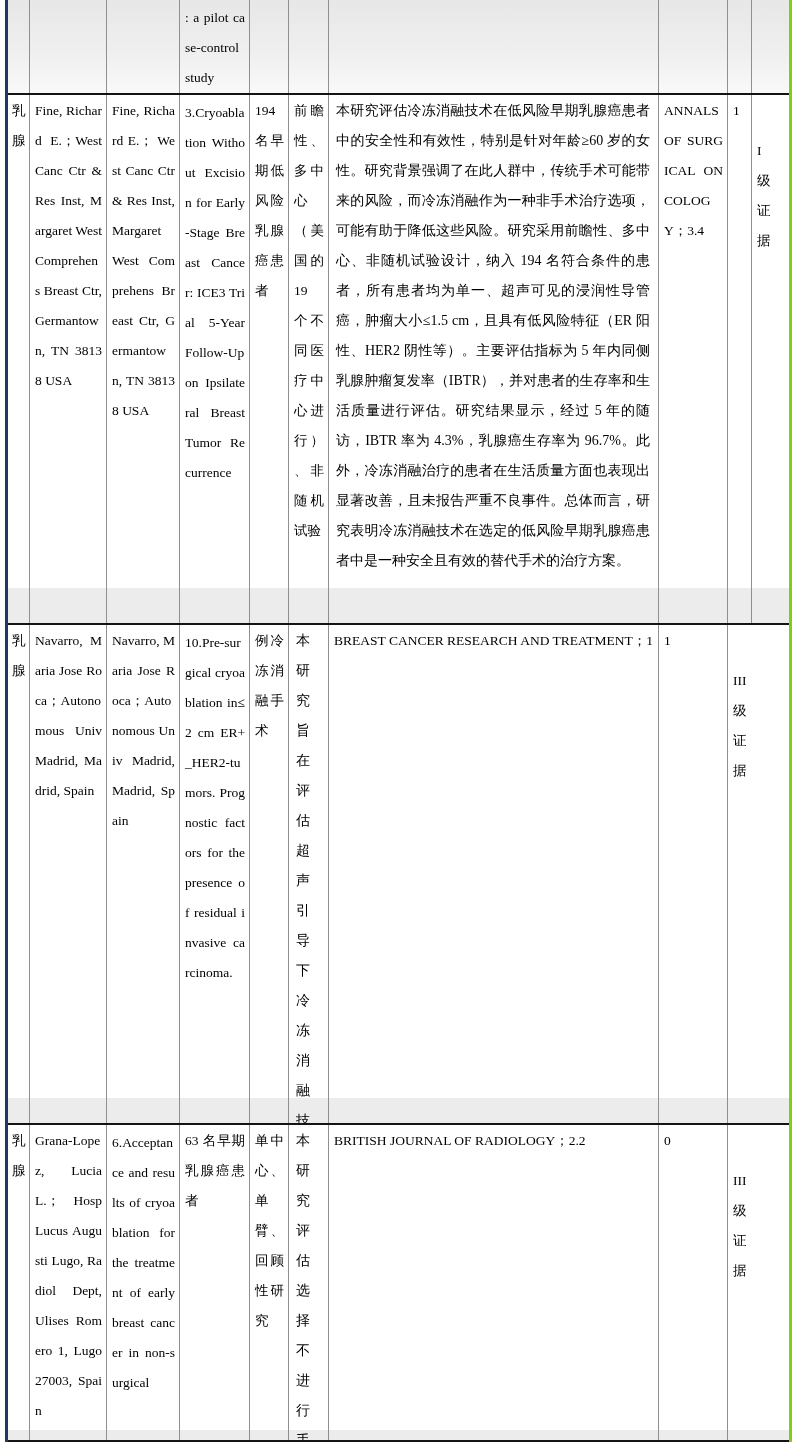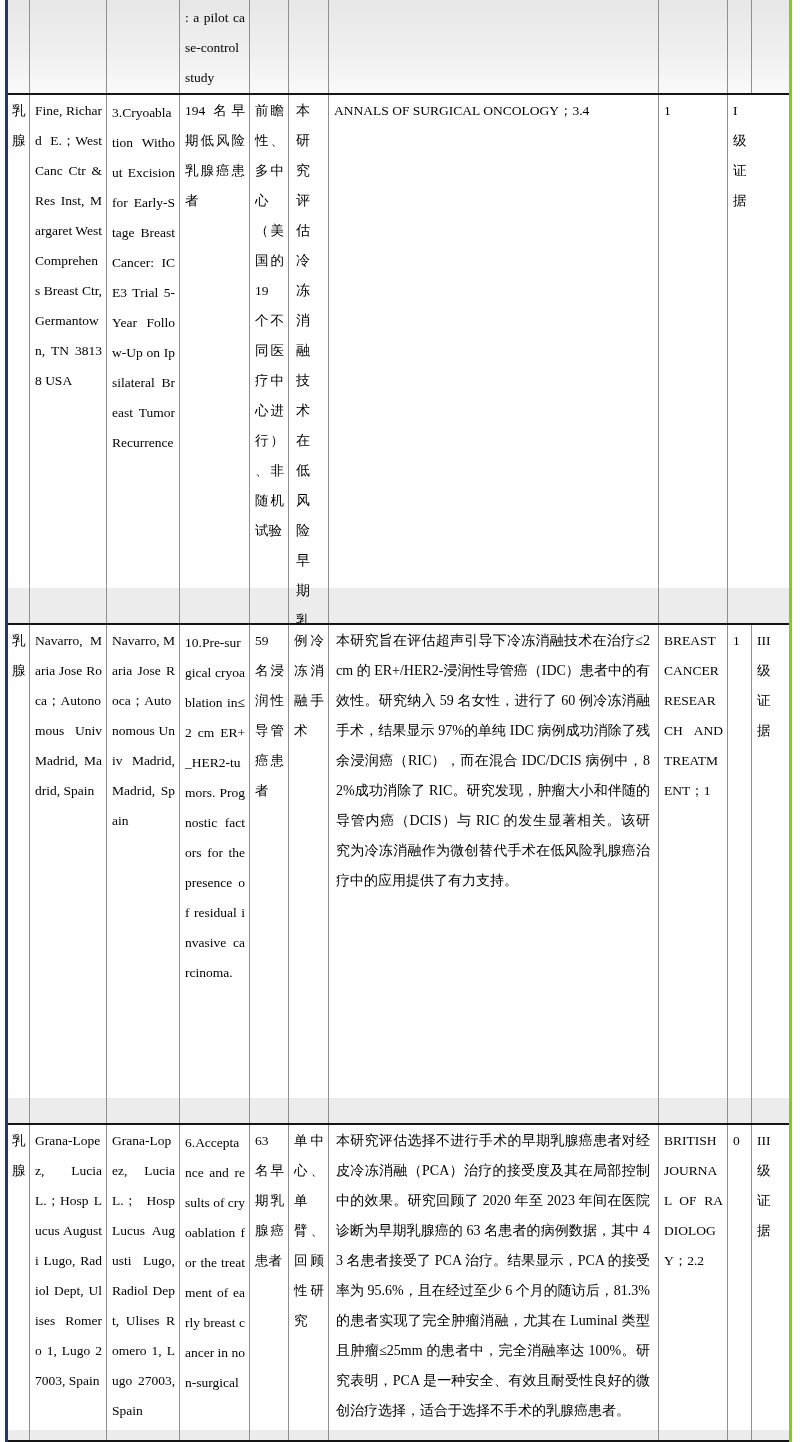--- a/index.html
+++ b/index.html
@@ -26,21 +26,21 @@
   .r2 .band{height:25px;}
   .r3 .band{height:10px;}
   .cell{
     position:relative;z-index:1;
     padding:1px 4px 0 5px;
     font-size:13.5px;line-height:30px;
     word-break:break-all;overflow-wrap:anywhere;
     text-align:justify;overflow:hidden;
     border-right:1px solid #8f8f8f;
   }
-  .cell:last-child{border-right:none;}
+  .cell:last-child{border-right:none;margin-top:40px;}
   .c-category{padding-left:4px;padding-right:13px;text-align:left;}
   .c-summary{font-size:14px;padding:1px 8px 0 7px;}
   .c-count{text-align:left;}
   .c-title{padding-top:3px;}
 </style>
 </head>
 <body>
 
 <div id="screen">
   <div class="doc-table">
@@ -55,47 +55,46 @@
       <div class="cell c-summary"></div>
       <div class="cell c-journal"></div>
       <div class="cell c-count"></div>
       <div class="cell c-evidence"></div>
     </div>
 
     <div class="t-row r1">
       <div class="band"></div>
       <div class="cell c-category">乳腺</div>
       <div class="cell c-authors">Fine, Richard E.；West Canc Ctr &amp; Res Inst, Margaret West Comprehens Breast Ctr, Germantown, TN 38138 USA</div>
+      <div class="cell c-authors2">Fine, Richard E.； West Canc Ctr &amp; Res Inst, Margaret West Comprehens Breast Ctr, Germantown, TN 38138 USA</div>
       <div class="cell c-title">3.Cryoablation Without Excision for Early-Stage Breast Cancer: ICE3 Trial 5-Year Follow-Up on Ipsilateral Breast Tumor Recurrence</div>
       <div class="cell c-sample">194 名早期低风险乳腺癌患者</div>
       <div class="cell c-design">前瞻性、多中心（美国的 19 个不同医疗中心进行）、非随机试验</div>
       <div class="cell c-summary">本研究评估冷冻消融技术在低风险早期乳腺癌患者中的安全性和有效性，特别是针对年龄≥60 岁的女性。研究背景强调了在此人群中，传统手术可能带来的风险，而冷冻消融作为一种非手术治疗选项，可能有助于降低这些风险。研究采用前瞻性、多中心、非随机试验设计，纳入 194 名符合条件的患者，所有患者均为单一、超声可见的浸润性导管癌，肿瘤大小≤1.5 cm，且具有低风险特征（ER 阳性、HER2 阴性等）。主要评估指标为 5 年内同侧乳腺肿瘤复发率（IBTR），并对患者的生存率和生活质量进行评估。研究结果显示，经过 5 年的随访，IBTR 率为 4.3%，乳腺癌生存率为 96.7%。此外，冷冻消融治疗的患者在生活质量方面也表现出显著改善，且未报告严重不良事件。总体而言，研究表明冷冻消融技术在选定的低风险早期乳腺癌患者中是一种安全且有效的替代手术的治疗方案。</div>
       <div class="cell c-journal">ANNALS OF SURGICAL ONCOLOGY；3.4</div>
       <div class="cell c-count">1</div>
       <div class="cell c-evidence">I 级证据</div>
     </div>
 
     <div class="t-row r2">
       <div class="band"></div>
       <div class="cell c-category">乳腺</div>
       <div class="cell c-authors">Navarro, Maria Jose Roca；Autonomous Univ Madrid, Madrid, Spain</div>
       <div class="cell c-authors2">Navarro, Maria Jose Roca；Autonomous Univ Madrid, Madrid, Spain</div>
       <div class="cell c-title">10.Pre-surgical cryoablation in≤2 cm ER+_HER2-tumors. Prognostic factors for the presence of residual invasive carcinoma.</div>
-      <div class="cell c-sample">59 名浸润性导管癌患者</div>
       <div class="cell c-design">例冷冻消融手术</div>
       <div class="cell c-summary">本研究旨在评估超声引导下冷冻消融技术在治疗≤2 cm 的 ER+/HER2-浸润性导管癌（IDC）患者中的有效性。研究纳入 59 名女性，进行了 60 例冷冻消融手术，结果显示 97%的单纯 IDC 病例成功消除了残余浸润癌（RIC），而在混合 IDC/DCIS 病例中，82%成功消除了 RIC。研究发现，肿瘤大小和伴随的导管内癌（DCIS）与 RIC 的发生显著相关。该研究为冷冻消融作为微创替代手术在低风险乳腺癌治疗中的应用提供了有力支持。</div>
       <div class="cell c-journal">BREAST CANCER RESEARCH AND TREATMENT；1</div>
       <div class="cell c-count">1</div>
       <div class="cell c-evidence">III 级证据</div>
     </div>
 
     <div class="t-row r3">
       <div class="band"></div>
       <div class="cell c-category">乳腺</div>
-      <div class="cell c-authors">Grana-Lopez, Lucia L.；Hosp Lucus Augusti Lugo, Radiol Dept, Ulises Romero 1, Lugo 27003, Spain</div>
       <div class="cell c-authors2">Grana-Lopez, Lucia L.； Hosp Lucus Augusti Lugo, Radiol Dept, Ulises Romero 1, Lugo 27003, Spain</div>
       <div class="cell c-title">6.Acceptance and results of cryoablation for the treatment of early breast cancer in non-surgical</div>
       <div class="cell c-sample">63 名早期乳腺癌患者</div>
       <div class="cell c-design">单中心、单臂、回顾性研究</div>
       <div class="cell c-summary">本研究评估选择不进行手术的早期乳腺癌患者对经皮冷冻消融（PCA）治疗的接受度及其在局部控制中的效果。研究回顾了 2020 年至 2023 年间在医院诊断为早期乳腺癌的 63 名患者的病例数据，其中 43 名患者接受了 PCA 治疗。结果显示，PCA 的接受率为 95.6%，且在经过至少 6 个月的随访后，81.3%的患者实现了完全肿瘤消融，尤其在 Luminal 类型且肿瘤≤25mm 的患者中，完全消融率达 100%。研究表明，PCA 是一种安全、有效且耐受性良好的微创治疗选择，适合于选择不手术的乳腺癌患者。</div>
       <div class="cell c-journal">BRITISH JOURNAL OF RADIOLOGY；2.2</div>
       <div class="cell c-count">0</div>
       <div class="cell c-evidence">III 级证据</div>
     </div>
 

